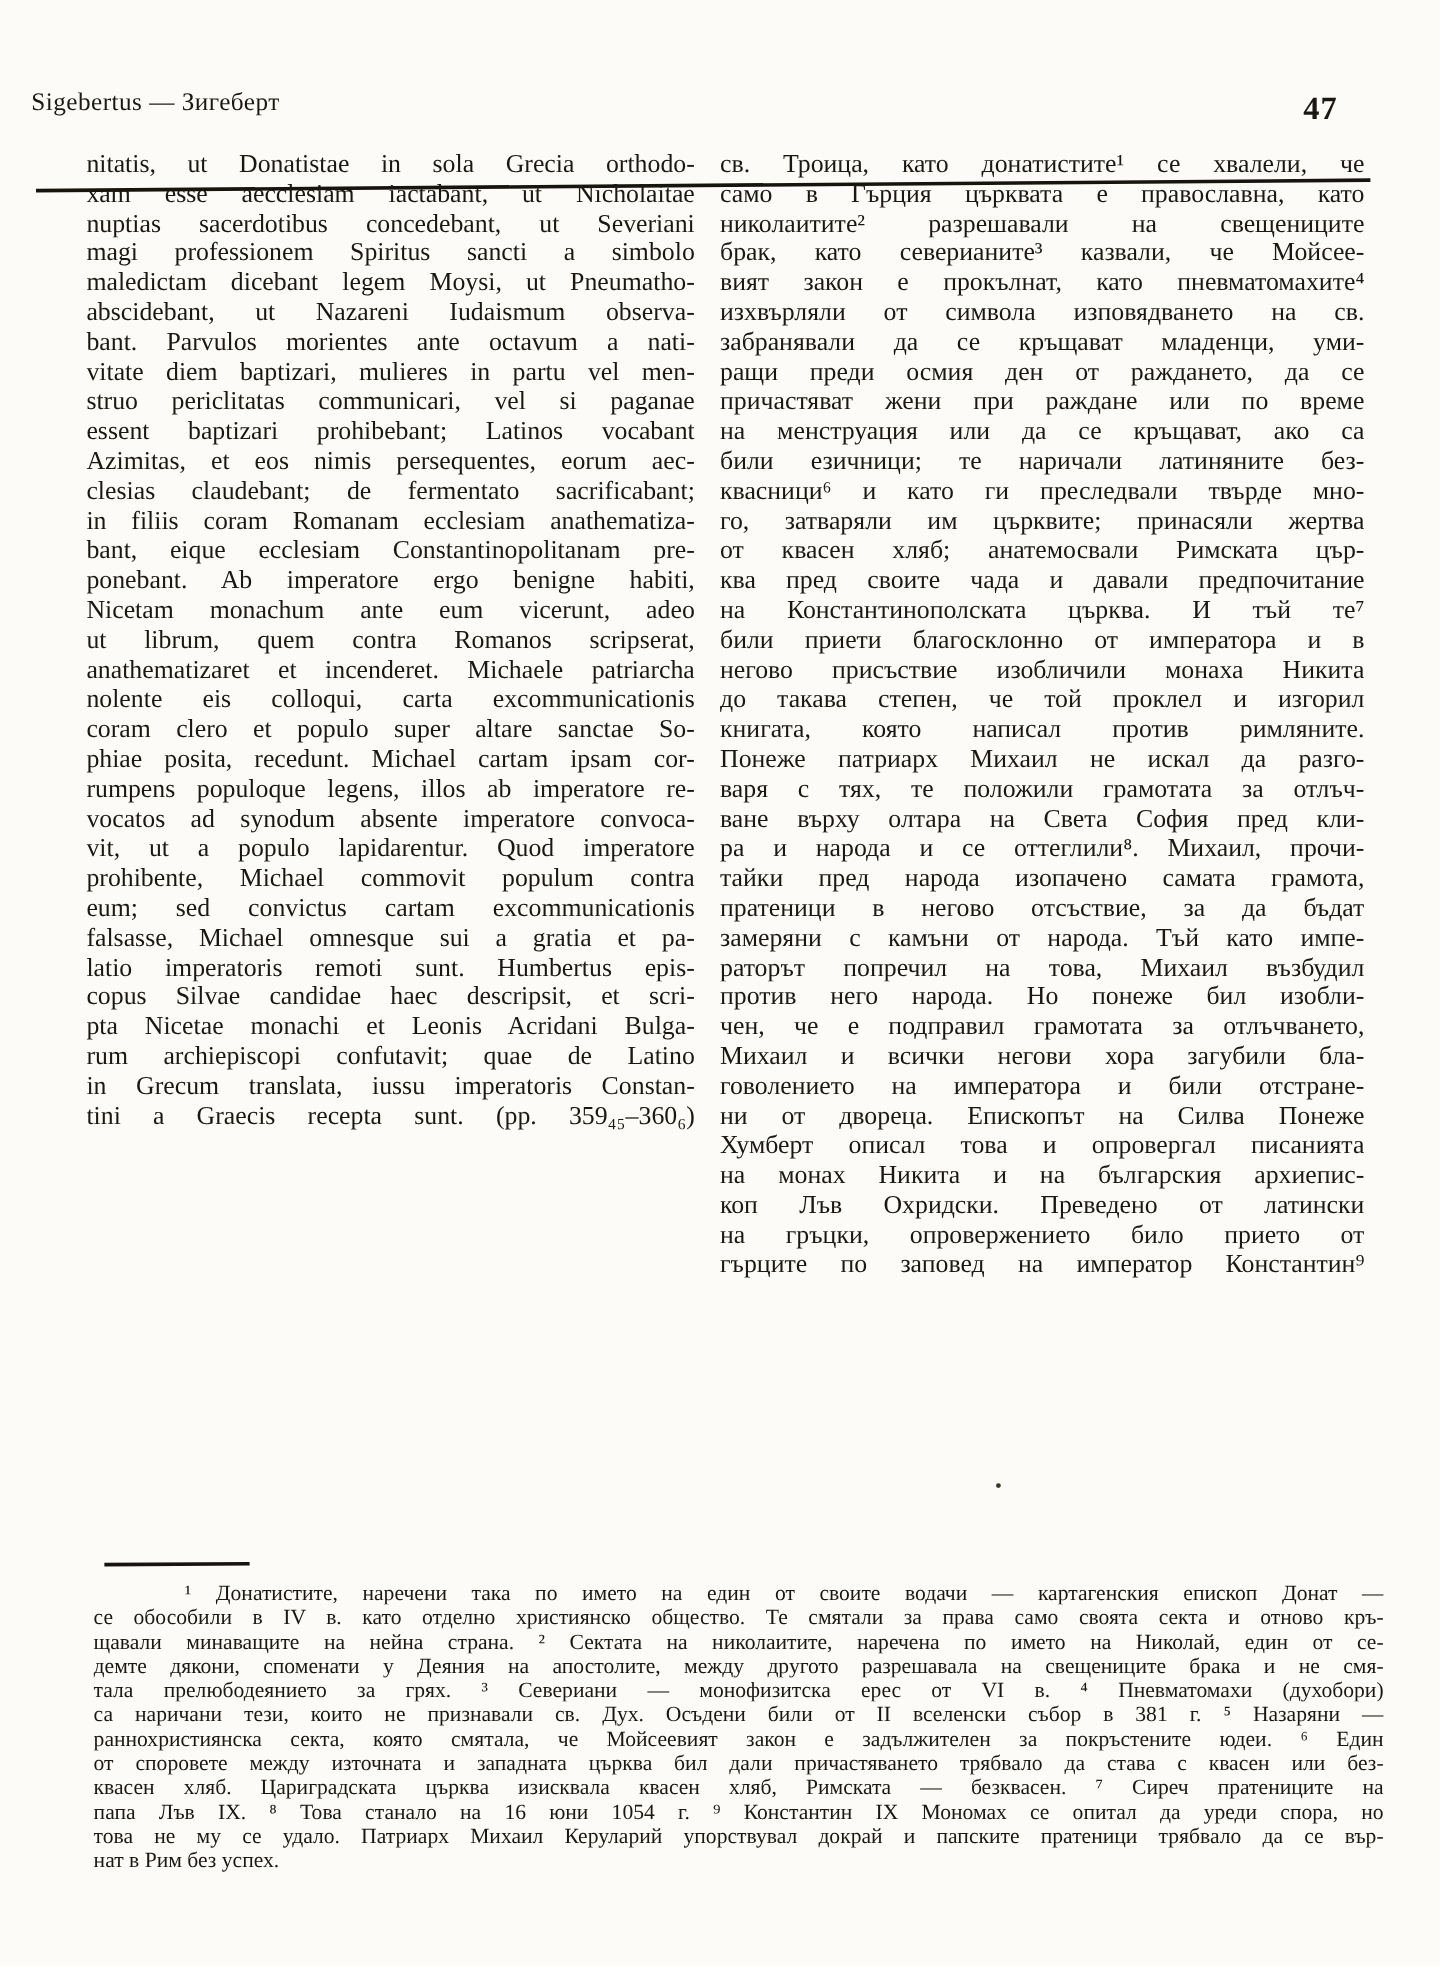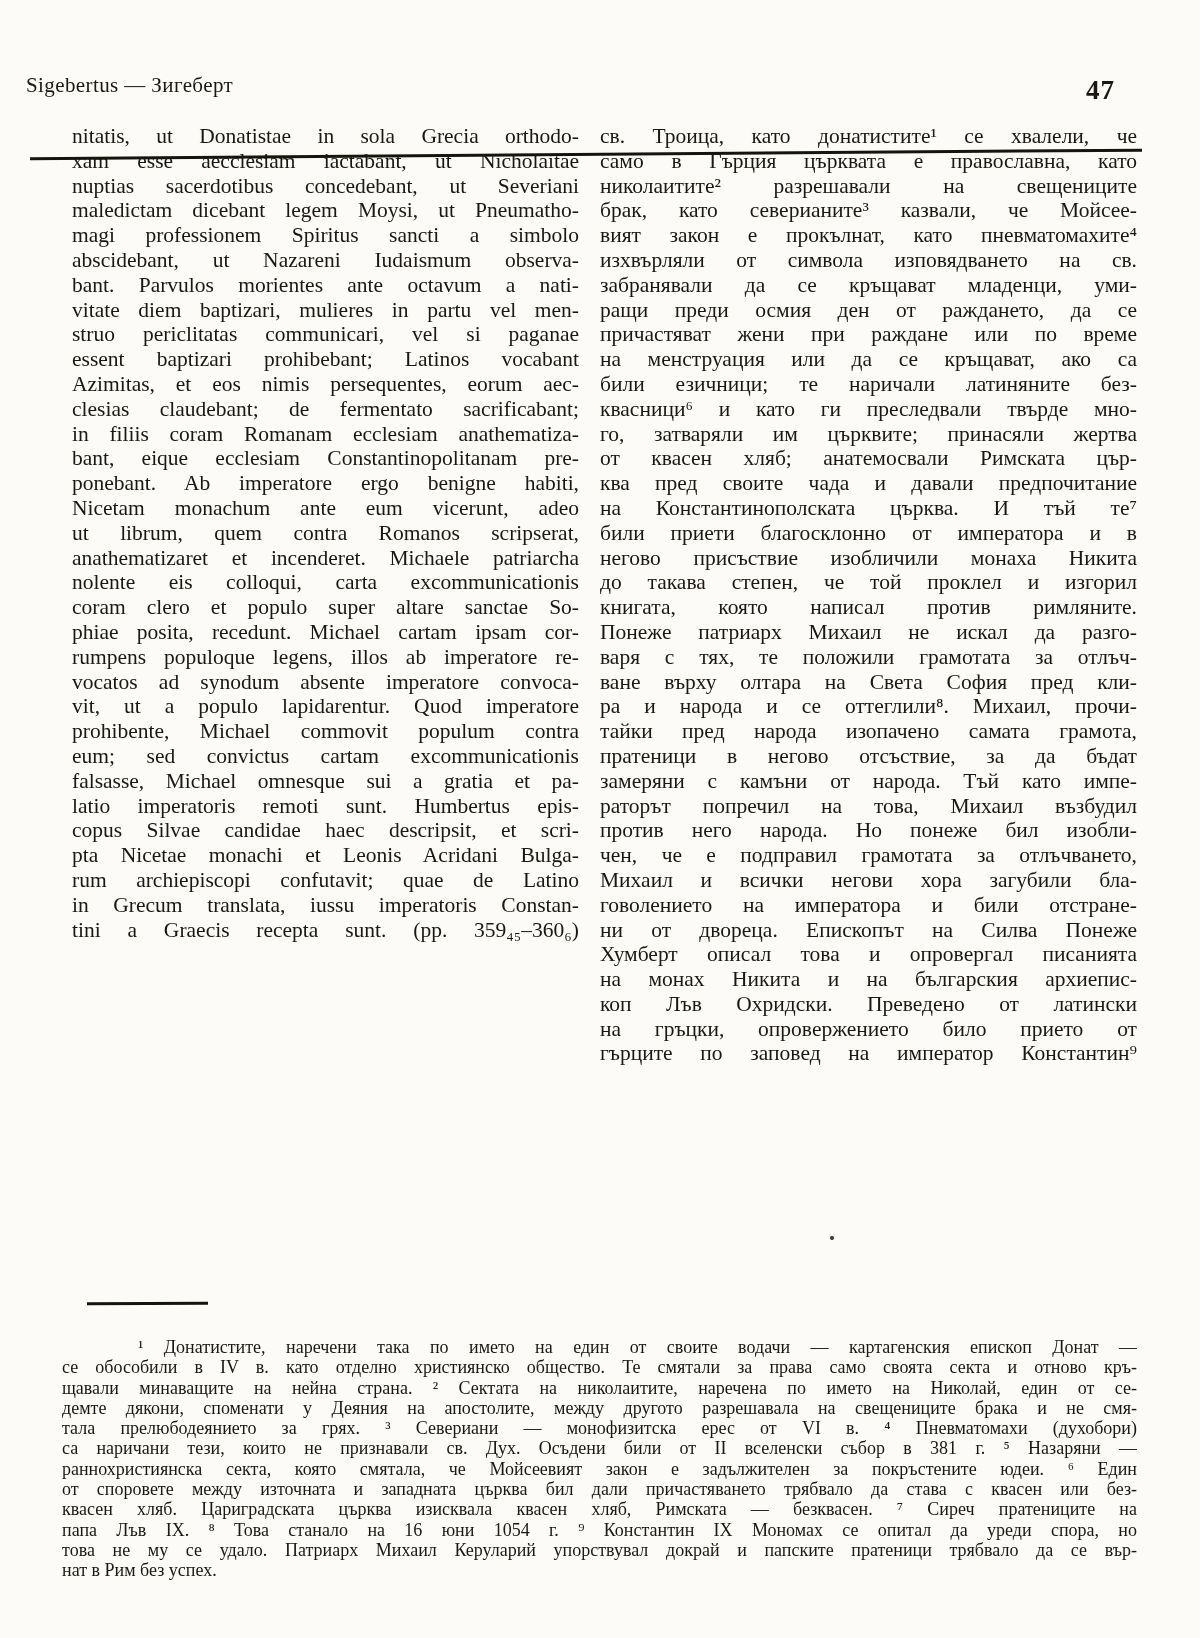--- a/index.html
+++ b/index.html
@@ -27,21 +27,21 @@
   .col-left  { left:72px;  width:507px; }
   .col-right { left:600px; width:537px; }
   .column .line {
     font-size:21.5px; line-height:24.8px; height:24.8px; overflow:hidden;
     text-align:justify; text-align-last:justify;
   }
   .footnote-rule {
     position:absolute; top:1302px; left:87px; width:121px; height:3px;
     background:#17130d; transform:rotate(-0.3deg);
   }
-  .footnotes { position:absolute; top:1317px; left:62px; width:1075px;margin-top:20px; }
+  .footnotes { position:absolute; top:1317px; left:78px; width:1075px; }
   .footnotes .line {
     font-size:18px; line-height:20.3px; height:20.3px; overflow:hidden;
     text-align:justify; text-align-last:justify;
   }
   .footnotes .line:first-child { text-indent:76px; }
   .footnotes .line:last-child  { text-align:right; text-align-last:left; }
   .speck {
     position:absolute; top:1236px; left:830px; width:4px; height:4px;
     background:#3a342c; border-radius:50%;
   }
@@ -54,22 +54,22 @@
   <div class="header-title">Sigebertus — Зигеберт</div>
 
   <div class="page-number">47</div>
 
   <div class="header-rule"></div>
 
   <div class="column col-left">
       <div class="line">nitatis, ut Donatistae in sola Grecia orthodo-</div>
       <div class="line">xam esse aecclesiam iactabant, ut Nicholaitae</div>
       <div class="line">nuptias sacerdotibus concedebant, ut Severiani</div>
+      <div class="line">magi professionem Spiritus sancti a simbolo</div>
       <div class="line">maledictam dicebant legem Moysi, ut Pneumatho-</div>
-      <div class="line">magi professionem Spiritus sancti a simbolo</div>
       <div class="line">abscidebant, ut Nazareni Iudaismum observa-</div>
       <div class="line">bant. Parvulos morientes ante octavum a nati-</div>
       <div class="line">vitate diem baptizari, mulieres in partu vel men-</div>
       <div class="line">struo periclitatas communicari, vel si paganae</div>
       <div class="line">essent baptizari prohibebant; Latinos vocabant</div>
       <div class="line">Azimitas, et eos nimis persequentes, eorum aec-</div>
       <div class="line">clesias claudebant; de fermentato sacrificabant;</div>
       <div class="line">in filiis coram Romanam ecclesiam anathematiza-</div>
       <div class="line">bant, eique ecclesiam Constantinopolitanam pre-</div>
       <div class="line">ponebant. Ab imperatore ergo benigne habiti,</div>

